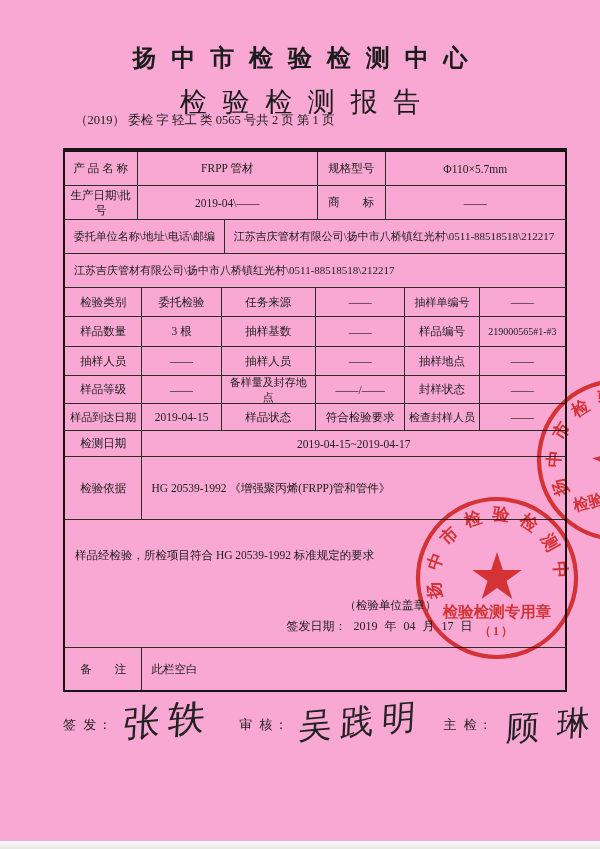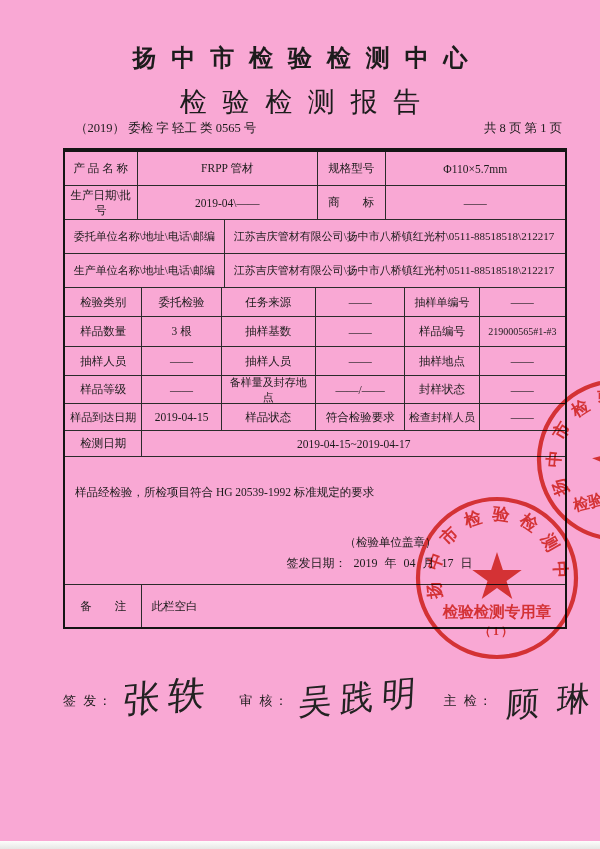--- a/index.html
+++ b/index.html
@@ -11,22 +11,22 @@
   }
   .page::after{
     content:""; position:absolute; left:0; right:0; bottom:0; height:8px;
     background:linear-gradient(#fdfdfc,#e7e7e5); pointer-events:none;
   }
   
   .org   { position:absolute; top:42px;  left:0; width:100%; text-align:center;
            font-size:24px; font-weight:bold; letter-spacing:0.62em; text-indent:0.62em; }
   .rpt   { position:absolute; top:84px;  left:0; width:100%; text-align:center;
            font-size:27px; font-weight:normal; letter-spacing:0.58em; text-indent:0.58em; }
-  .docline { position:absolute; top:120px; left:75px; right:38px;
-           display:flex; justify-content:space-between; font-size:12.5px; }
+  .docline { position:absolute; top:112px; left:75px; right:38px;
+           display:flex; font-size:12.5px; }
   
   .tbl { position:absolute; left:63px; top:148px; width:504px;
          border:2px solid #151515; border-top-width:4px; background:transparent; }
   .row { display:flex; border-top:1px solid #2b2b2b; }
   .row:first-child { border-top:none; }
   .c   { border-left:1px solid #2b2b2b; display:flex; align-items:center;
          justify-content:center; text-align:center; font-size:11.5px;
          padding:6px 3px; overflow:hidden; }
   .c:first-child { border-left:none; }
   .left { justify-content:flex-start; text-align:left; padding-left:9px; }
@@ -41,21 +41,21 @@
   .h28{height:28px}.h27{height:27px}.h26{height:26px}.h63{height:63px}
   .h128{height:128px}.h43{height:43px}
   
   .conc { position:relative; display:block; text-align:left; }
   .conc-text { position:absolute; top:28px; left:10px; right:12px; font-size:11.5px; }
   .conc-sealhint { position:absolute; right:52px; bottom:34px; font-size:11.5px; }
   .conc-date { position:absolute; right:16px; bottom:12px; font-size:12px; word-spacing:4px; }
   
   .basis-val { align-items:center; }
   
-  .sigrow { position:absolute; top:666px; left:63px; width:520px; height:70px;
+  .sigrow { position:absolute; top:690px; left:63px; width:520px; height:70px;
             display:flex; align-items:center; }
   .siglabel { font-size:13px; letter-spacing:2px; white-space:nowrap; }
   .sig { font-size:34px; line-height:1; display:inline-block; white-space:nowrap;
          transform:rotate(-5deg) skewX(-8deg); letter-spacing:8px;
          color:#222; }
   .sig1{ margin:0 26px 10px 10px; font-size:37px;}
   .sig2{ margin:0 20px 6px 8px; }
   .sig3{ margin:0 0 0 12px; letter-spacing:18px; font-size:33px;}
   
   .seal { position:absolute; mix-blend-mode:multiply; opacity:0.92; pointer-events:none; }
@@ -67,21 +67,21 @@
 </style>
 </head>
 <body>
 
 <div class="page">
 
   <div class="org">扬中市检验检测中心</div>
   <div class="rpt">检验检测报告</div>
   <div class="docline">
     <span>（2019） 委检 字 轻工 类 0565 号</span>
-    <span>共 8 页 第 1 页</span>
+    <span>共 2 页 第 1 页</span>
   </div>
 
   <div class="tbl">
 
     <div class="row h33">
       <div class="c wa1">产 品 名 称</div>
       <div class="c wa2">FRPP 管材</div>
       <div class="c wa3">规格型号</div>
       <div class="c wa4">Φ110×5.7mm</div>
     </div>
@@ -92,21 +92,20 @@
       <div class="c wa3">商　　标</div>
       <div class="c wa4">——</div>
     </div>
 
     <div class="row h34">
       <div class="c wb1 smalltxt">委托单位名称\地址\电话\邮编</div>
       <div class="c wb2 left smalltxt">江苏吉庆管材有限公司\扬中市八桥镇红光村\0511-88518518\212217</div>
     </div>
 
     <div class="row h34">
-      <div class="c wb1 smalltxt">生产单位名称\地址\电话\邮编</div>
       <div class="c wb2 left smalltxt">江苏吉庆管材有限公司\扬中市八桥镇红光村\0511-88518518\212217</div>
     </div>
 
     <div class="row h29">
       <div class="c wc1">检验类别</div>
       <div class="c wc2">委托检验</div>
       <div class="c wc3">任务来源</div>
       <div class="c wc4">——</div>
       <div class="c wc5 smalltxt">抽样单编号</div>
       <div class="c wc6">——</div>
@@ -146,20 +145,24 @@
       <div class="c wc4">符合检验要求</div>
       <div class="c wc5 smalltxt">检查封样人员</div>
       <div class="c wc6">——</div>
     </div>
 
     <div class="row h26">
       <div class="c wd1">检测日期</div>
       <div class="c wd2">2019-04-15~2019-04-17</div>
     </div>
 
+    <div class="row h63">
+      <div class="c wd1">检验依据</div>
+      <div class="c wd2 left basis-val">HG 20539-1992 《增强聚丙烯(FRPP)管和管件》</div>
+    </div>
 
     <div class="row h128">
       <div class="c wd2 conc">
         <div class="conc-text">样品经检验，所检项目符合 HG 20539-1992 标准规定的要求</div>
         <div class="conc-sealhint">（检验单位盖章）</div>
         <div class="conc-date">
           <span>签发日期：</span>
           <span>2019 年 04 月 17 日</span>
         </div>
       </div>

